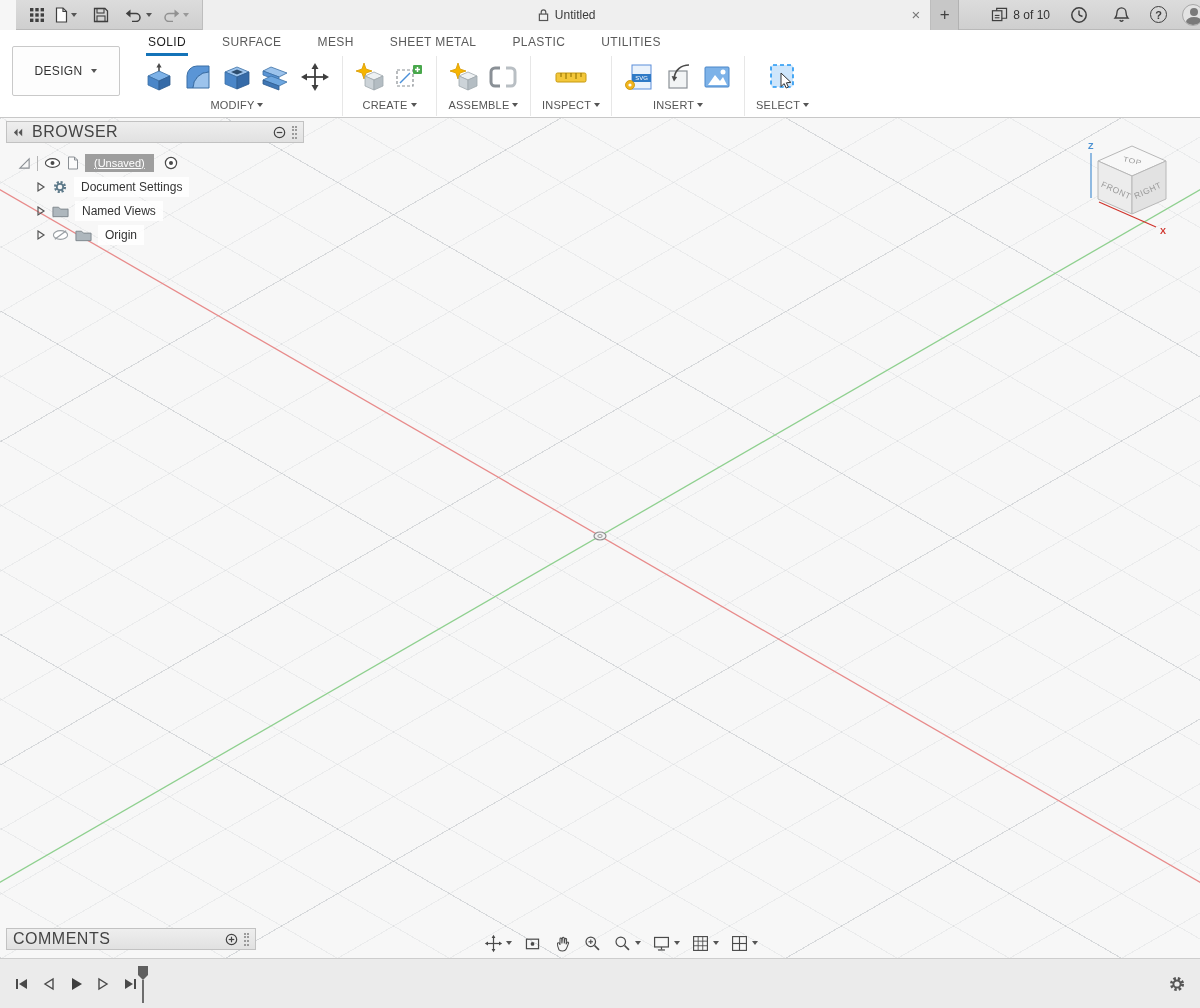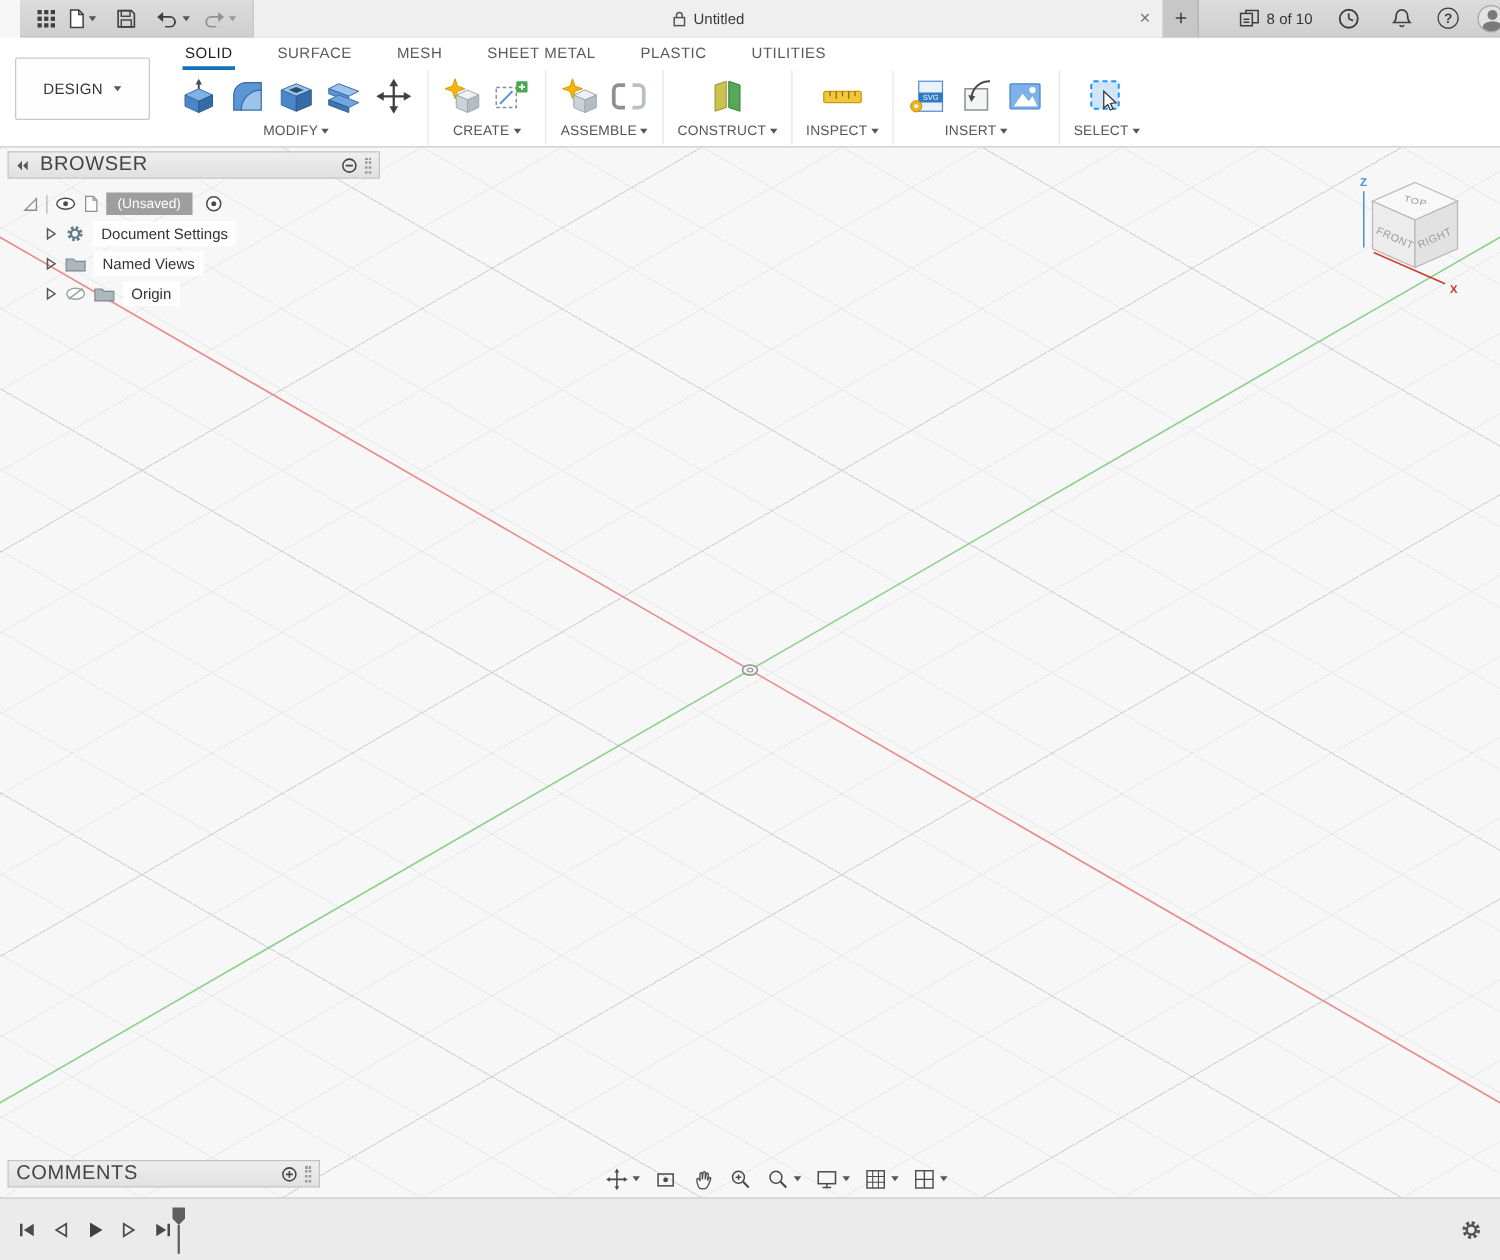--- a/index.html
+++ b/index.html
@@ -53,21 +53,21 @@
   .axis-red{stroke:var(--axis-red);stroke-width:1.3;}
   .axis-green{stroke:var(--axis-green);stroke-width:1.3;}
 
   
   .panel-header{height:22px;background:linear-gradient(#eeeeee,#e1e1e1);border:1px solid #c2c2c2;display:flex;align-items:center;padding:0 6px;color:#444;font-size:16px;letter-spacing:.5px;}
   .grip{width:5px;height:13px;border-left:2px dotted #9a9a9a;border-right:2px dotted #9a9a9a;margin-left:6px;cursor:ew-resize;}
   .browser{position:absolute;left:6px;top:3px;width:298px;}
   .browser-body{padding:8px 0 4px 0;}
   .brow{height:24px;display:flex;align-items:center;gap:6px;}
   .brow .label{background:rgba(255,255,255,0.85);padding:3px 7px;color:#333;}
-  .pill{background:#9e9e9e;color:#fff;padding:3px 9px;font-size:11px;}
+  .pill{background:#9e9e9e;color:#fff;padding:3px 9px;font-size:11px;text-decoration:underline;}
   .tree-arrow{cursor:pointer;display:flex;}
   .vline{width:1px;height:15px;background:#b5b5b5;}
 
   .viewcube{position:absolute;right:10px;top:18px;width:120px;height:105px;cursor:pointer;}
   .vc-label{fill:#9a9a9a;font-size:8.5px;letter-spacing:.5px;font-family:"Liberation Sans",sans-serif;}
 
   .comments{position:absolute;left:6px;top:810px;width:250px;}
   .comments .panel-header{justify-content:flex-start;}
 
   .navbar{position:absolute;left:482px;top:812px;height:26px;display:flex;align-items:center;gap:7px;}
@@ -458,34 +458,20 @@
               <path d="M18 6 h5 a4 4 0 0 1 4 4 v10 a4 4 0 0 1 -4 4 h-5" fill="none" stroke="#b9bfc4" stroke-width="3"></path>
             </svg>
           </div>
         </div>
         <div class="group-label">
           <span>ASSEMBLE</span>
             <i class="caret"></i>
         </div>
       </div>
 
-      <div class="group">
-        <div class="group-icons">
-          <div class="tool">
-            <svg width="30" height="30" viewBox="0 0 30 30">
-              <polygon points="14,3 14,24 5,27 5,6" fill="#c9c24e" stroke="#9a9433" stroke-width="0.8"></polygon>
-              <polygon points="16,3 25,6 25,27 16,24" fill="#55a858" stroke="#3c7f3f" stroke-width="0.8"></polygon>
-            </svg>
-          </div>
-        </div>
-        <div class="group-label">
-          <span>CONSTRUCT</span>
-            <i class="caret"></i>
-        </div>
-      </div>
 
       <div class="group">
         <div class="group-icons">
           <div class="tool">
             <svg width="34" height="30" viewBox="0 0 34 30">
               <rect x="2" y="11" width="30" height="9" rx="1.5" fill="#f3c73b" stroke="#c79a10" stroke-width="1"></rect>
               <line x1="7" y1="11" x2="7" y2="15" stroke="#8a6d00" stroke-width="1"></line>
               <line x1="12" y1="11" x2="12" y2="17" stroke="#8a6d00" stroke-width="1"></line>
               <line x1="17" y1="11" x2="17" y2="15" stroke="#8a6d00" stroke-width="1"></line>
               <line x1="22" y1="11" x2="22" y2="17" stroke="#8a6d00" stroke-width="1"></line>

